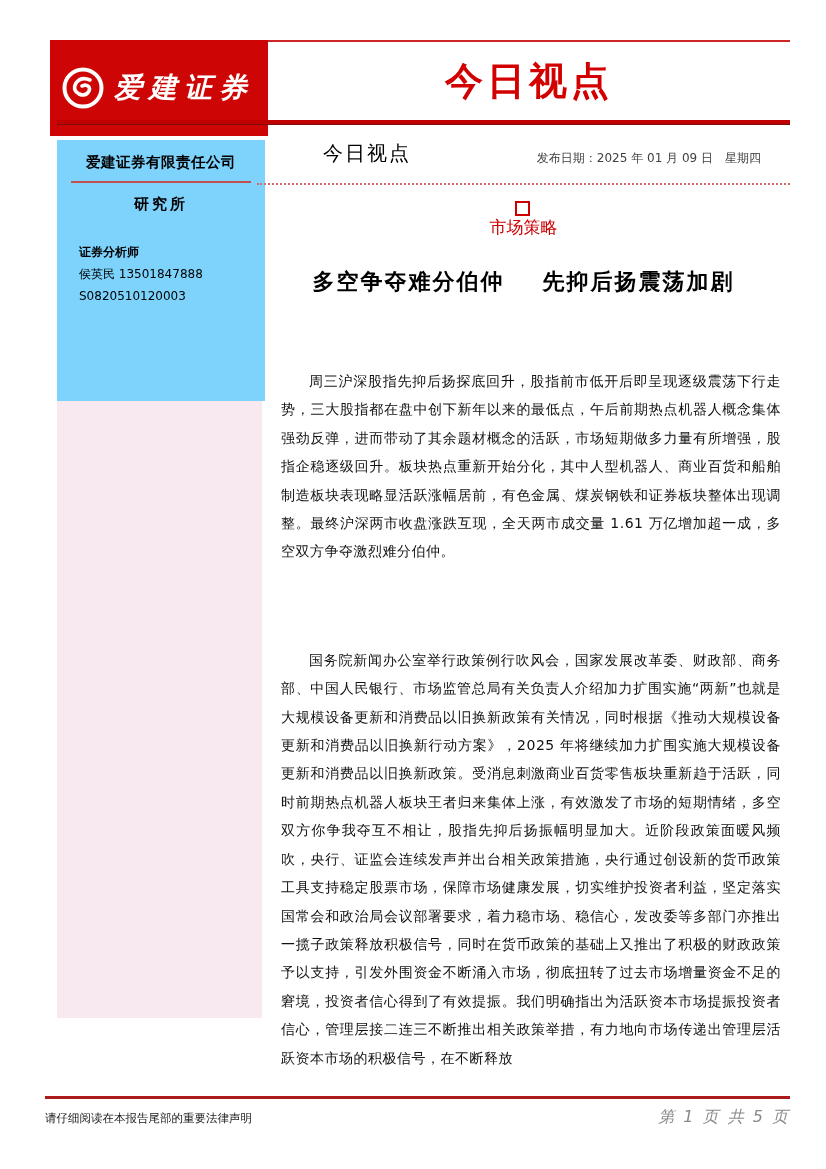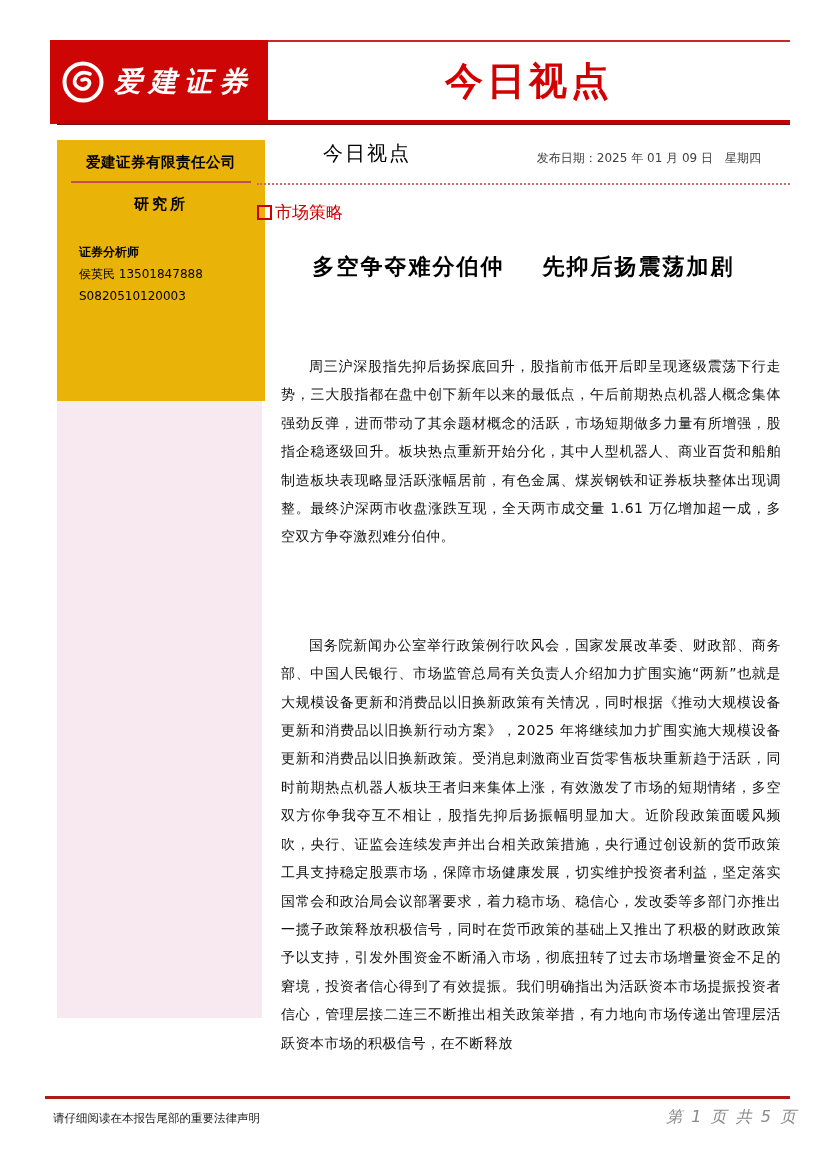--- a/index.html
+++ b/index.html
@@ -4,64 +4,64 @@
 <style>
   html,body{margin:0;padding:0;}
   body{
     width:826px;height:1169px;position:relative;background:#ffffff;
     font-family:"DejaVu Sans","Liberation Sans",sans-serif;color:#000;
     overflow:hidden;
   }
   
   .top-rule{position:absolute;left:50px;top:40px;width:740px;height:2px;background:#cc2626;}
   .logo-box{
-    position:absolute;left:50px;top:40px;width:218px;height:84px;background:#ce0505;
+    position:absolute;left:50px;top:40px;width:218px;height:96px;background:#ce0505;
     display:flex;align-items:center;padding-left:10px;box-sizing:border-box;
   }
   .emblem{width:46px;height:46px;flex:0 0 auto;}
   .brand-name{
     color:#fff;font-size:28px;font-weight:bold;letter-spacing:7px;margin-left:8px;
     font-style:italic;white-space:nowrap;
   }
   .banner-title{
     position:absolute;left:268px;top:56px;width:522px;text-align:center;
     font-size:38px;font-weight:bold;color:#d20000;letter-spacing:4px;
   }
   .thick-rule{position:absolute;left:57px;top:120px;width:733px;height:4px;background:#c00000;border-bottom:1px solid #7c0d0d;}
   
   .sidebar-yellow{
-    position:absolute;left:57px;top:140px;width:208px;height:261px;background:#eab308;
+    position:absolute;left:57px;top:140px;width:208px;height:261px;background:#7dd3fc;
     padding-top:13px;box-sizing:border-box;
   }
   .side-company{font-size:14.5px;font-weight:bold;text-align:center;letter-spacing:0.5px;}
   .side-divider{margin:9px 14px 0 14px;border-top:2px solid #c0504d;}
   .side-dept{margin-top:12px;font-size:15px;font-weight:bold;text-align:center;letter-spacing:3px;}
   .analyst-block{margin:27px 8px 0 22px;font-size:12px;line-height:22px;}
   .bold{font-weight:bold;}
   .sidebar-pink{position:absolute;left:57px;top:401px;width:205px;height:617px;background:#f8e9f0;}
   
   .content{position:absolute;left:257px;top:140px;width:533px;}
   .masthead-row{display:flex;justify-content:space-between;align-items:flex-end;}
   .masthead-title{margin-left:66px;font-size:20px;letter-spacing:2px;color:#000;}
   .publish-date{margin-right:29px;font-size:12px;color:#404040;white-space:nowrap;}
   .content-divider{margin-top:16px;border-top:2px dotted #d56a6a;}
-  .section-row{margin-top:16px;display:flex;align-items:center;color:#cc0000;font-size:17px;}
+  .section-row{margin-top:16px;display:flex;align-items:center;color:#cc0000;font-size:17px;flex-direction:column;}
   .section-bullet{width:11px;height:11px;border:2.5px solid #cc0000;margin-right:3px;flex:0 0 auto;}
   .headline{margin-top:28px;display:flex;justify-content:center;gap:38px;font-size:22px;font-weight:bold;letter-spacing:2px;}
   .para{
     font-size:14px;line-height:28.4px;text-align:justify;text-indent:2em;
     padding:0 9px 0 24px;color:#111;letter-spacing:0.5px;
   }
   .para-1{margin:70px 0 0 0;}
   .para-2{margin:80px 0 0 0;}
   
   .footer-rule{position:absolute;left:45px;top:1096px;width:745px;height:3px;background:#ac1a1a;}
   .footer-row{
     position:absolute;left:45px;top:1107px;width:745px;
-    display:flex;justify-content:space-between;align-items:baseline;margin-left:8px;
+    display:flex;justify-content:space-between;align-items:baseline;
   }
   .footer-disclaimer{font-size:11.5px;color:#1a1a1a;}
   .footer-page{font-size:16px;color:#8a8a8a;letter-spacing:2px;font-style:italic;}
 </style>
 </head>
 <body>
 
 <div class="top-rule"></div>
 
 <div class="logo-box">

